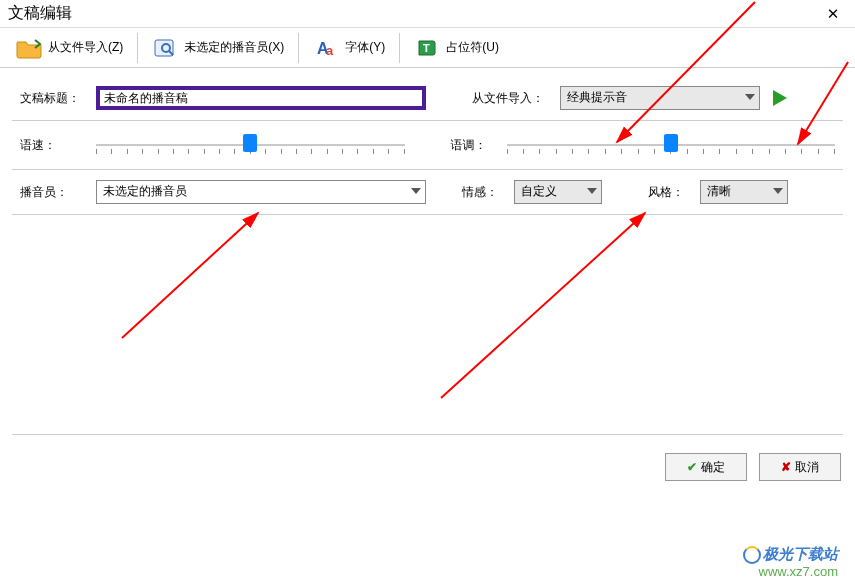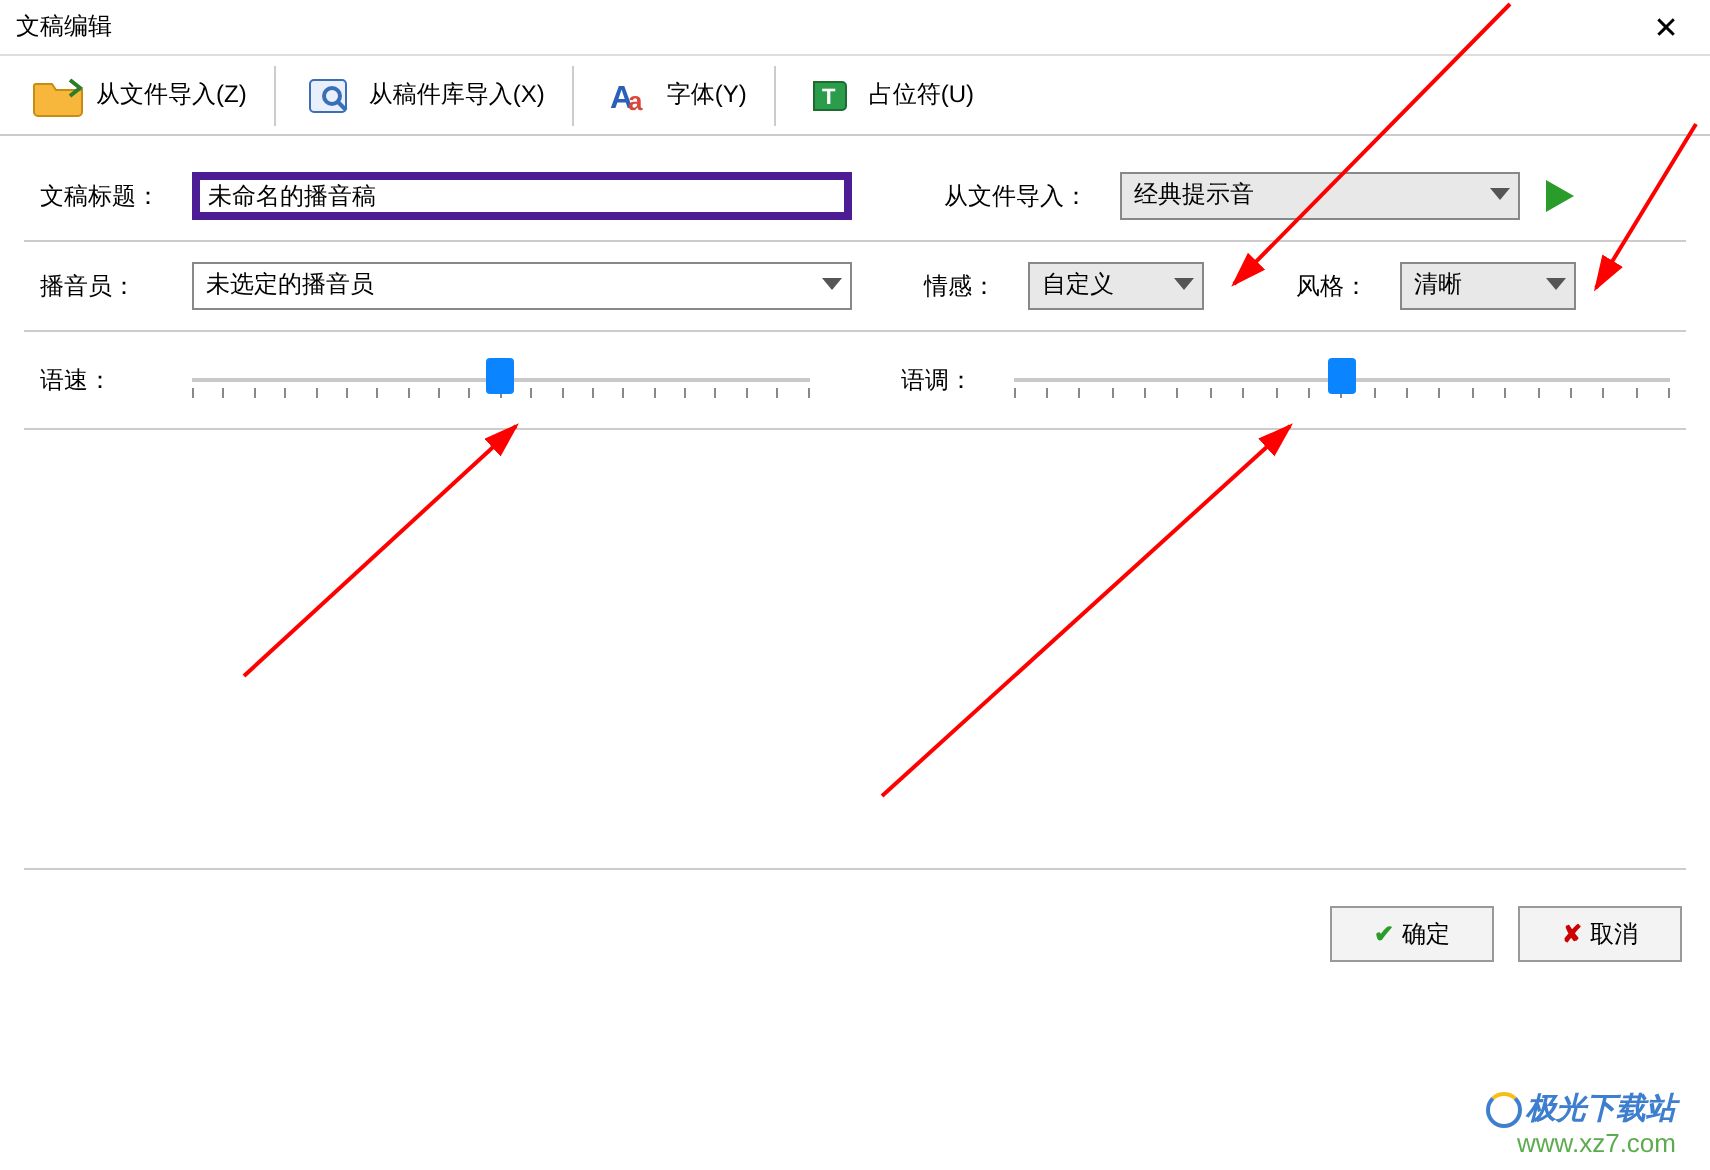--- a/index.html
+++ b/index.html
@@ -1,18 +1,18 @@
 <!DOCTYPE html>
 <html><head>
 <meta charset="utf-8">
 <style>
 * { box-sizing: border-box; margin: 0; padding: 0; }
 body { font-family: "Microsoft YaHei", SimSun, sans-serif; font-size: 12px; background: #fff; width: 855px; height: 585px; overflow: hidden; position: relative; }
 .titlebar { height: 28px; background: #fff; border-bottom: 1px solid #ddd; display: flex; align-items: center; padding: 0 8px; position: relative; }
-.titlebar .title { font-size: 12px; }
+.titlebar .title { font-size: 16px; }
 .titlebar .close { position: absolute; right: 4px; top: 2px; width: 36px; height: 24px; display: flex; align-items: center; justify-content: center; font-size: 15px; cursor: pointer; }
 .toolbar { height: 40px; border-bottom: 1px solid #ccc; display: flex; align-items: center; padding: 0 10px; gap: 4px; }
 .tb-item { display: flex; align-items: center; gap: 4px; padding: 2px 6px; cursor: pointer; }
 .tb-sep { width: 1px; height: 30px; background: #ccc; margin: 0 4px; }
 .icon { width: 28px; height: 22px; display: inline-block; }
 .content { padding: 8px 12px; }
 .row { display: flex; align-items: center; padding: 10px 8px; border-bottom: 1px solid #ccc; gap: 8px; }
 .label { min-width: 68px; text-align: left; padding-right: 4px; }
 input[type="text"].field { height: 24px; border: 4px solid #4c1d95; padding: 0 4px; font-size: 12px; font-family: inherit; }
 .select { height: 24px; border: 1px solid #888; background: #e8e8e8; display: flex; align-items: center; justify-content: space-between; padding: 0 4px 2px 6px; cursor: pointer; }
@@ -64,21 +64,21 @@
   </div>
   <div class="tb-sep"></div>
   <div class="tb-item">
     <span class="icon">
       <svg viewBox="0 0 28 22">
           <rect x="3" y="3" width="18" height="16" rx="2" fill="#e9f0fb" stroke="#3a6fb8"></rect>
           <circle cx="14" cy="11" r="4" fill="none" stroke="#3a6fb8" stroke-width="2"></circle>
           <line x1="17" y1="14" x2="21" y2="18" stroke="#3a6fb8" stroke-width="2"></line>
         </svg>
     </span>
-    <span>从稿件库导入(X)</span>
+    <span>未选定的播音员(X)</span>
   </div>
   <div class="tb-sep"></div>
   <div class="tb-item">
     <span class="icon">
       <svg viewBox="0 0 28 22">
           <text x="4" y="17" font-size="16" font-weight="bold" fill="#2a60b8">A</text>
           <text x="13" y="18" font-size="13" font-weight="bold" fill="#d9463a">a</text>
         </svg>
     </span>
     <span>字体(Y)</span>
@@ -107,40 +107,20 @@
       <span class="chev"></span>
     </div>
     <div class="play-btn">
       <svg viewBox="0 0 20 20" width="20" height="20">
           <path d="M4 2l14 8-14 8z" fill="#2a9c2a"></path>
         </svg>
     </div>
   </div>
 
   <div class="row">
-    <span class="label">播音员：</span>
-    <div class="select white" style="width:330px">
-      <span>未选定的播音员</span>
-      <span class="chev"></span>
-    </div>
-    <span style="flex:0 0 20px"></span>
-    <span class="label" style="min-width:44px">情感：</span>
-    <div class="select" style="width:88px">
-      <span>自定义</span>
-      <span class="chev"></span>
-    </div>
-    <span style="flex:0 0 30px"></span>
-    <span class="label" style="min-width:44px">风格：</span>
-    <div class="select" style="width:88px">
-      <span>清晰</span>
-      <span class="chev"></span>
-    </div>
-  </div>
-
-  <div class="row">
     <div class="slider-wrap">
       <span class="label">语速：</span>
       <div class="slider">
         <div class="track"></div>
         <div class="ticks">
             <span></span>
             <span></span>
             <span></span>
             <span></span>
             <span></span>
@@ -187,20 +167,40 @@
             <span></span>
             <span></span>
             <span></span>
             <span></span>
             <span></span>
             <span></span>
             <span></span>
           </div>
         <div class="thumb" style="left:50%"></div>
       </div>
+    </div>
+  </div>
+
+  <div class="row">
+    <span class="label">播音员：</span>
+    <div class="select white" style="width:330px">
+      <span>未选定的播音员</span>
+      <span class="chev"></span>
+    </div>
+    <span style="flex:0 0 20px"></span>
+    <span class="label" style="min-width:44px">情感：</span>
+    <div class="select" style="width:88px">
+      <span>自定义</span>
+      <span class="chev"></span>
+    </div>
+    <span style="flex:0 0 30px"></span>
+    <span class="label" style="min-width:44px">风格：</span>
+    <div class="select" style="width:88px">
+      <span>清晰</span>
+      <span class="chev"></span>
     </div>
   </div>
 
   <div class="bigarea"></div>
 
 
 </div>
 
 <div class="footer">
   <div class="btn">

